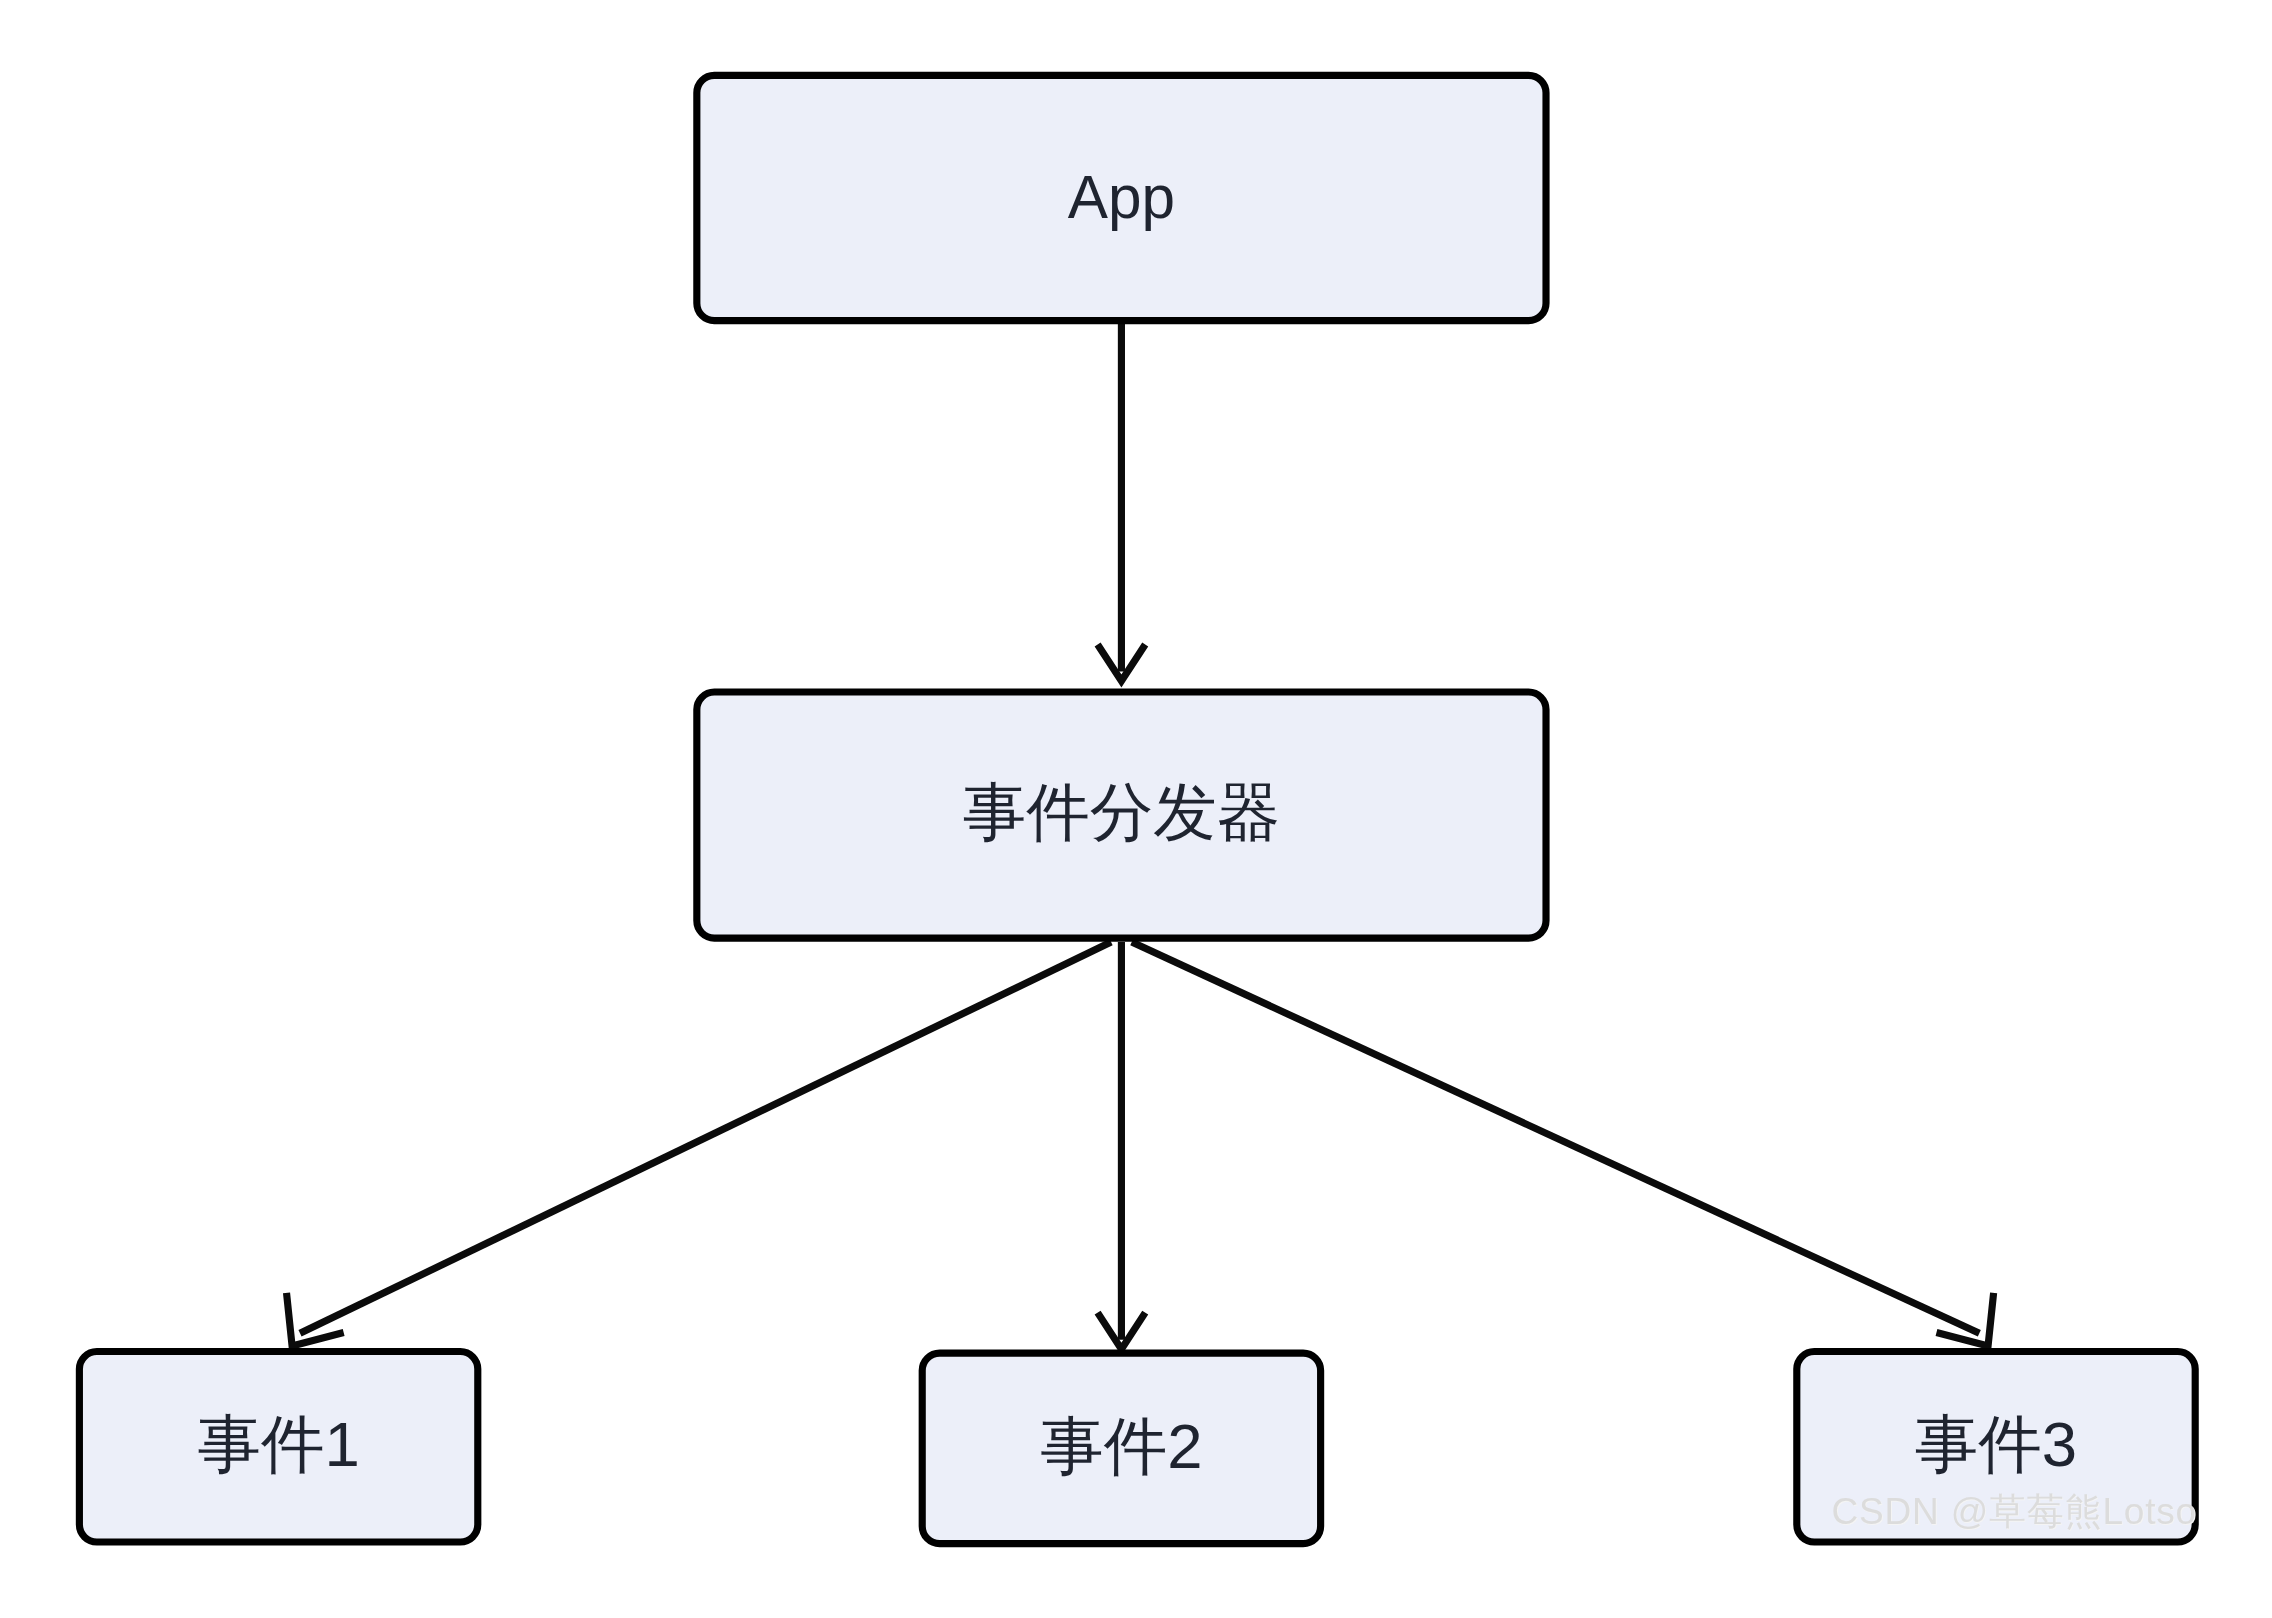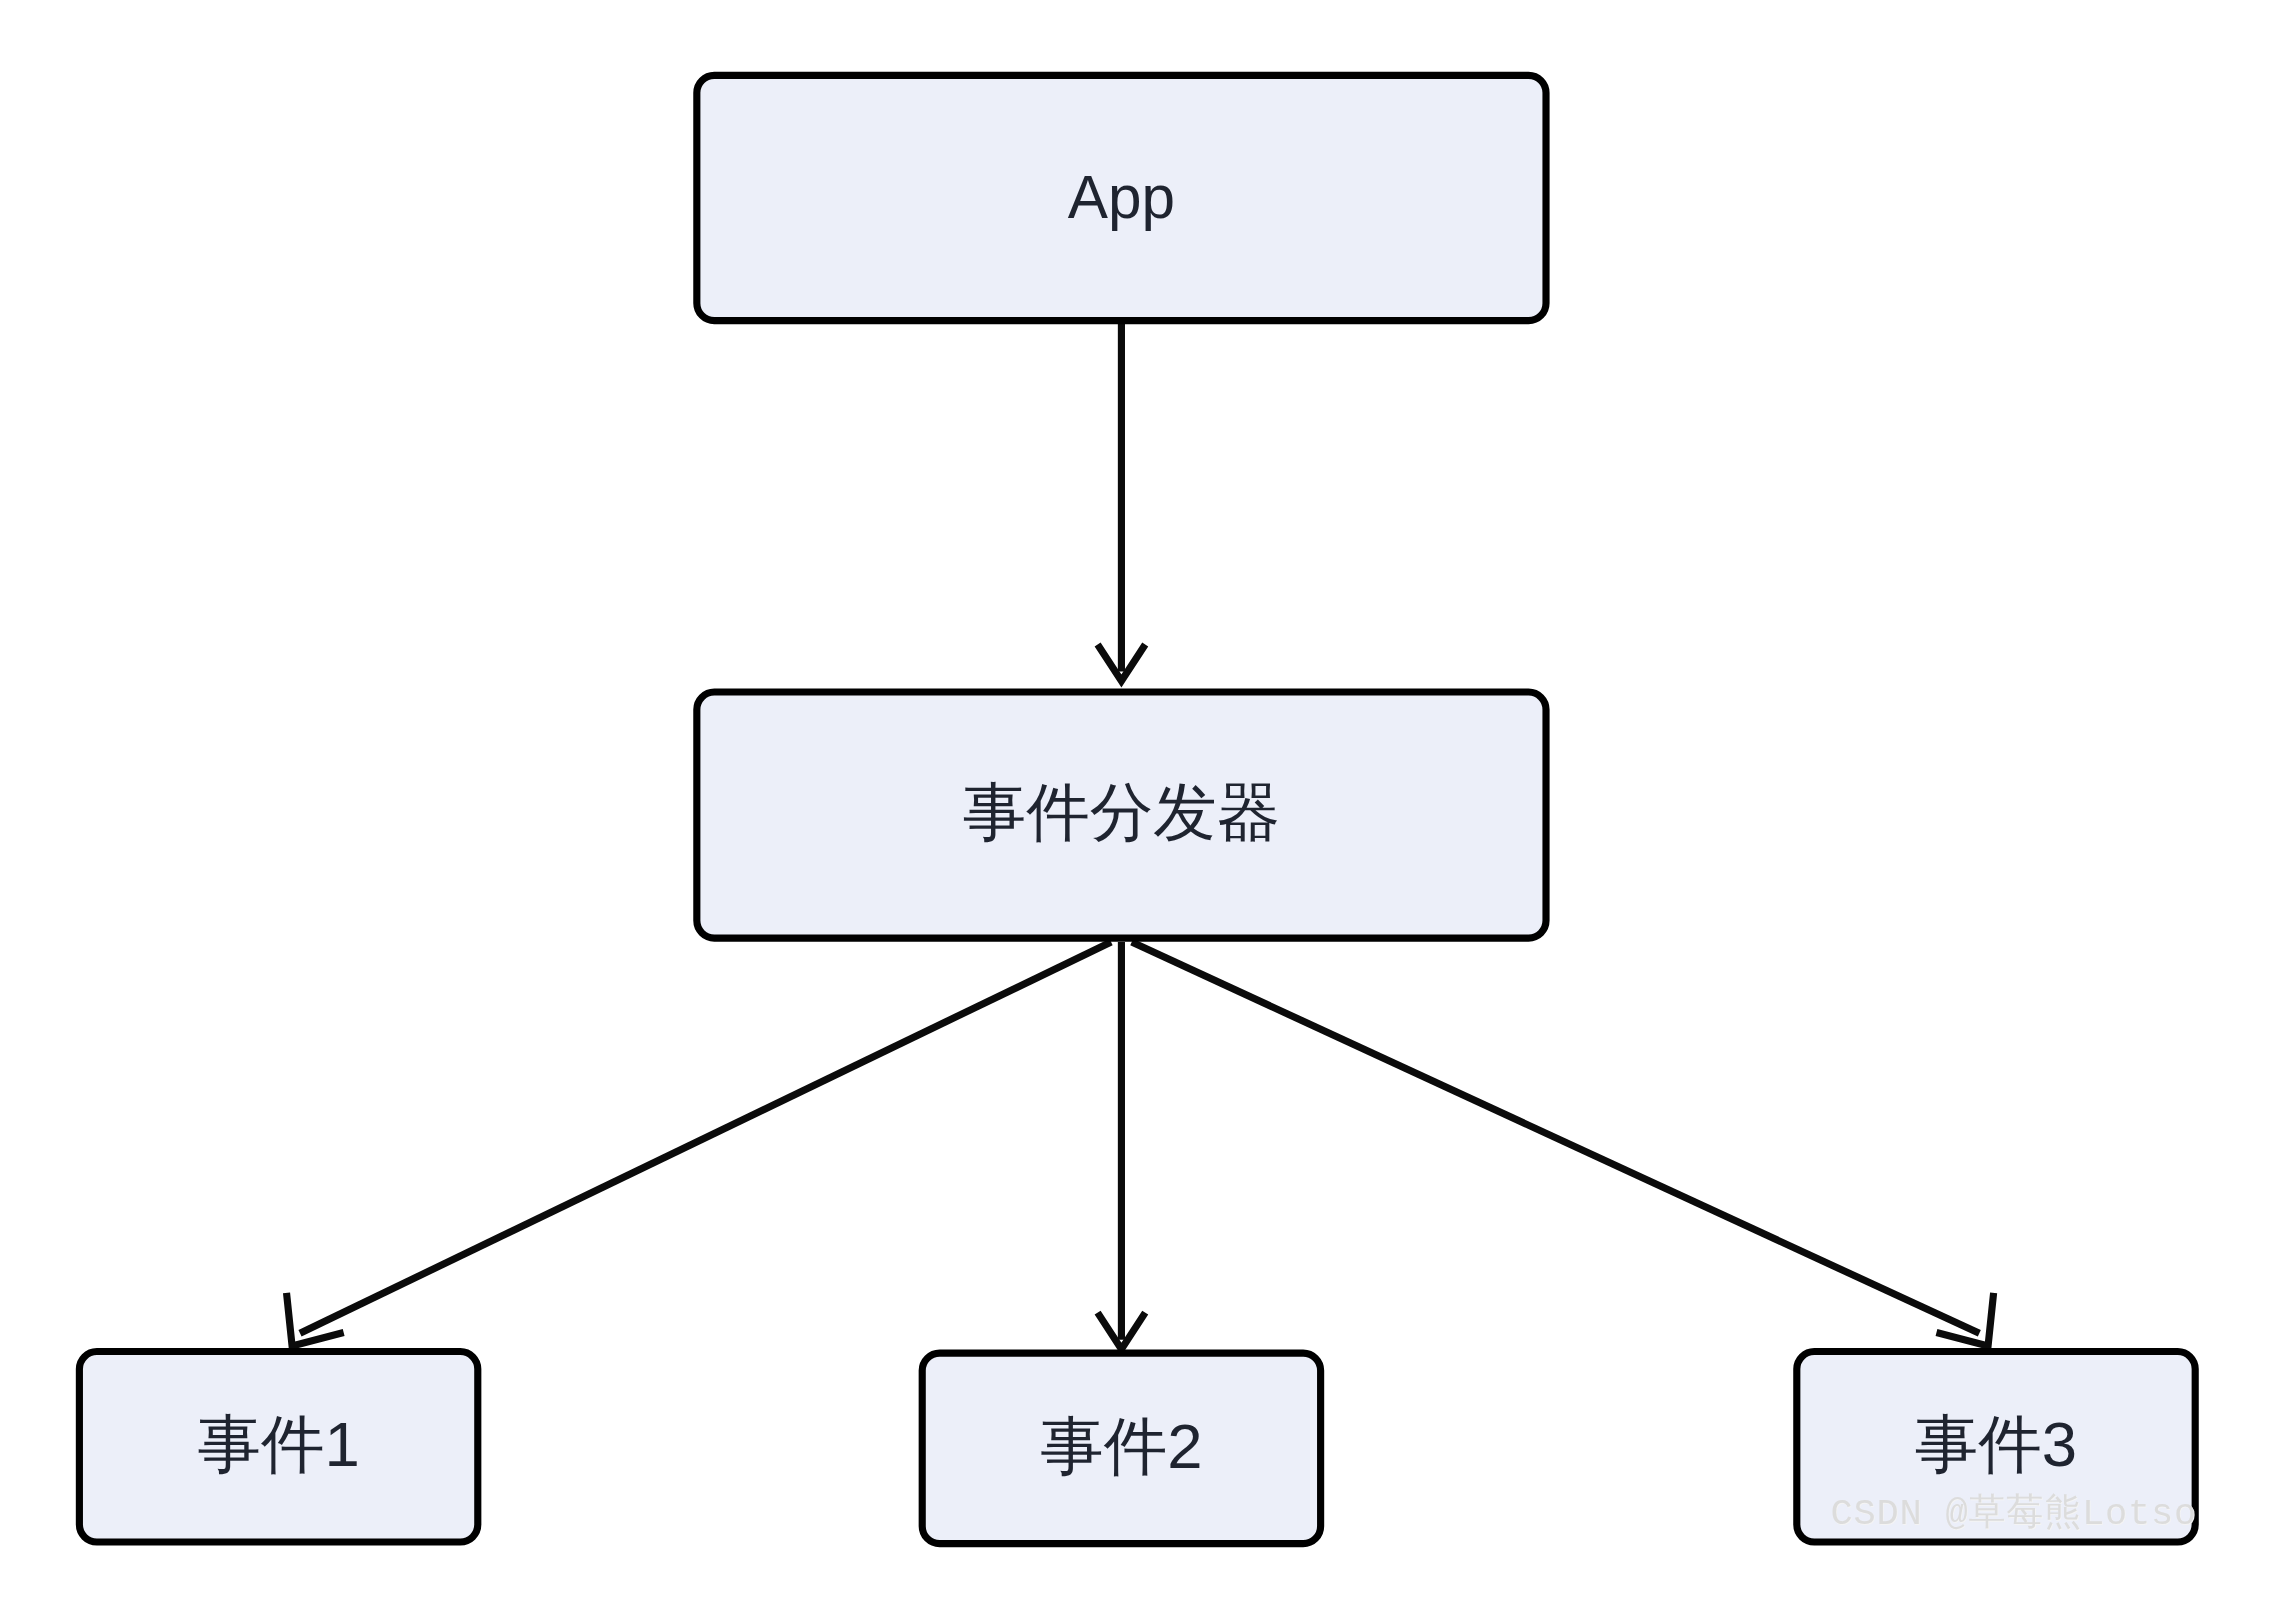--- a/index.html
+++ b/index.html
@@ -53,21 +53,21 @@
     fill: none;
     stroke: #0b0b0b;
     stroke-width: 9px;
     stroke-linecap: butt;
     stroke-linejoin: miter;
   }
   .watermark {
     position: absolute;
     right: 76px;
     bottom: 9.5px;
-    font-family: Liberation Mono, monospace;
+    font-family: Liberation Sans, sans-serif;
     font-size: 37px;
     color: #dcdcdc;
     letter-spacing: 0.8px;
     white-space: nowrap;
     user-select: none;
     text-shadow: 0.8px 0.8px 0 #f4f4f4;
     margin-left: 24px;
   }
 </style>
 </head>

